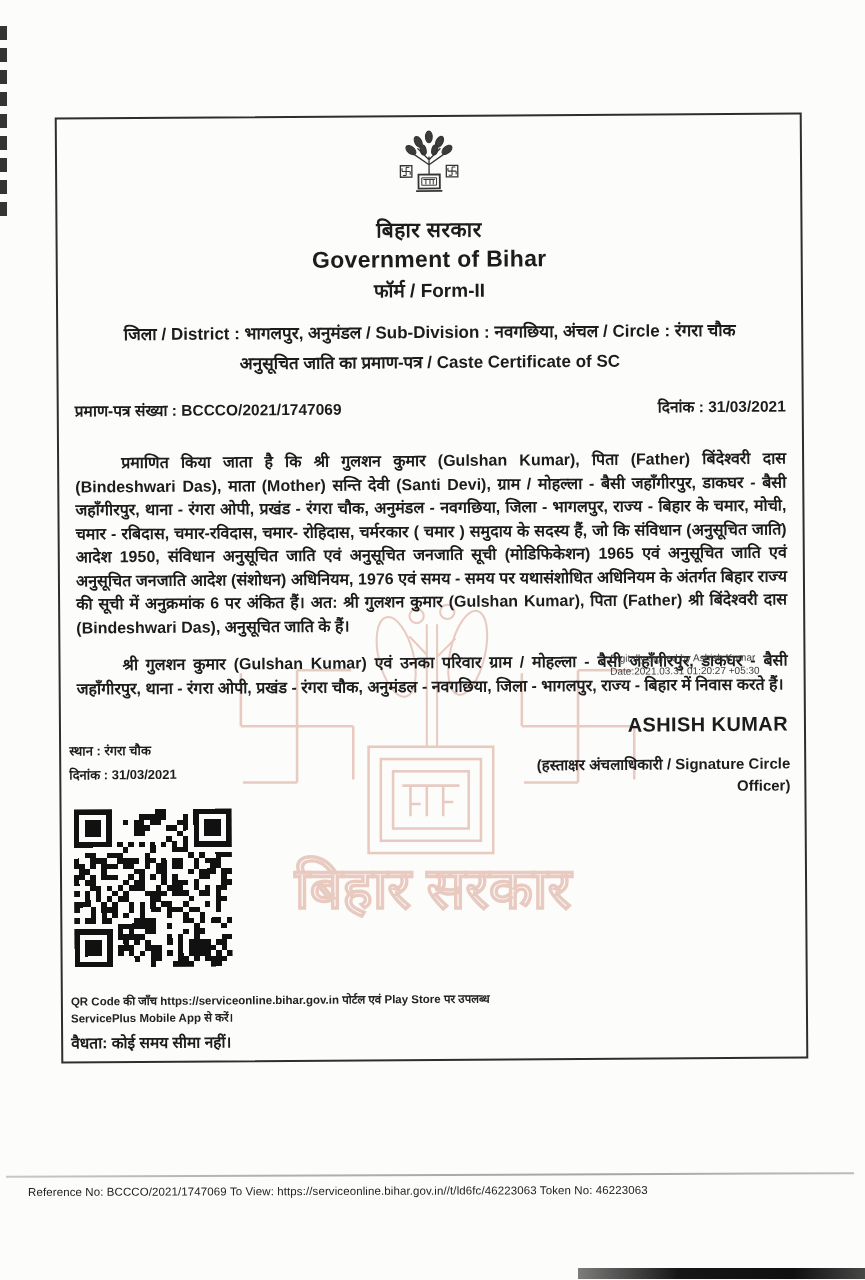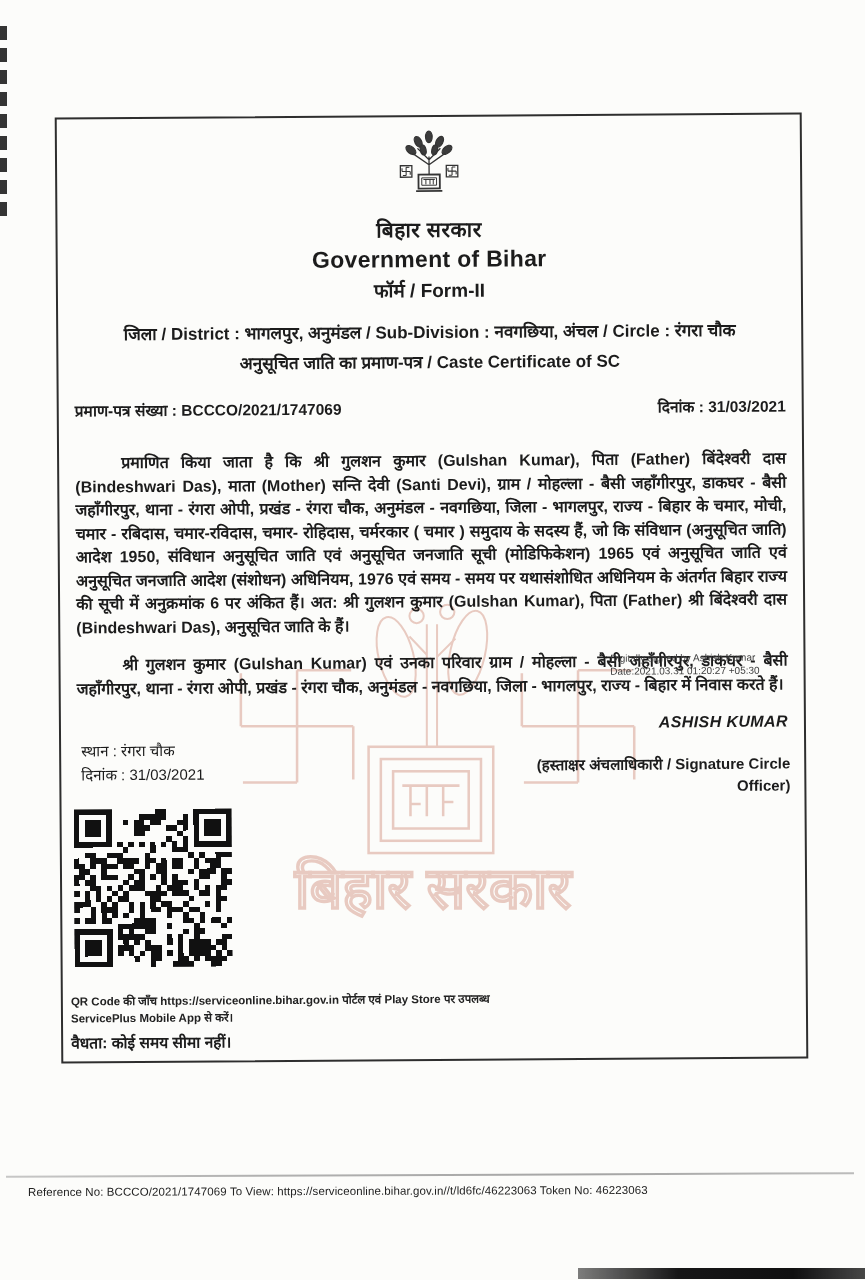--- a/index.html
+++ b/index.html
@@ -52,22 +52,22 @@
   .head2{text-align:center;font-size:17px;font-weight:700;margin-top:7px;}
   .meta-row{display:flex;justify-content:space-between;margin-top:24px;font-size:15.5px;font-weight:700;}
   .para{font-size:16px;font-weight:700;line-height:23.5px;text-align:justify;text-indent:46px;margin:0;}
   .para1{margin-top:30px;}
   .para2{margin-top:14px;}
 
   .digital-sig{
     position:absolute;right:44px;top:536px;font-size:10px;line-height:13px;
     color:#3d3d3d;text-align:left;font-weight:400;
   }
-  .signer{position:absolute;right:16px;top:598px;font-size:16px;font-weight:700;letter-spacing:.4px;font-style:italic;}
-  .place-date{position:absolute;left:20px;top:620px;font-size:15px;font-weight:400;line-height:24px;}
+  .signer{position:absolute;right:16px;top:598px;font-size:20px;font-weight:700;letter-spacing:.4px;}
+  .place-date{position:absolute;left:8px;top:620px;font-size:13px;font-weight:700;line-height:24px;}
   .designation{position:absolute;right:14px;top:638px;width:290px;text-align:right;font-size:15px;font-weight:700;line-height:22px;}
   .qr{position:absolute;left:12px;top:690px;width:158px;height:158px;}
   .qr svg{width:100%;height:100%;}
   .qr-note{position:absolute;left:8px;top:874px;width:470px;font-size:11.5px;font-weight:700;line-height:17px;color:#222;}
   .validity{position:absolute;left:8px;top:912px;font-size:15.5px;font-weight:600;}
 
   .reference{
     position:absolute;left:28px;top:1185px;font-size:11.5px;color:#232323;z-index:2;
     transform:rotate(-0.2deg);letter-spacing:.1px;
   }

